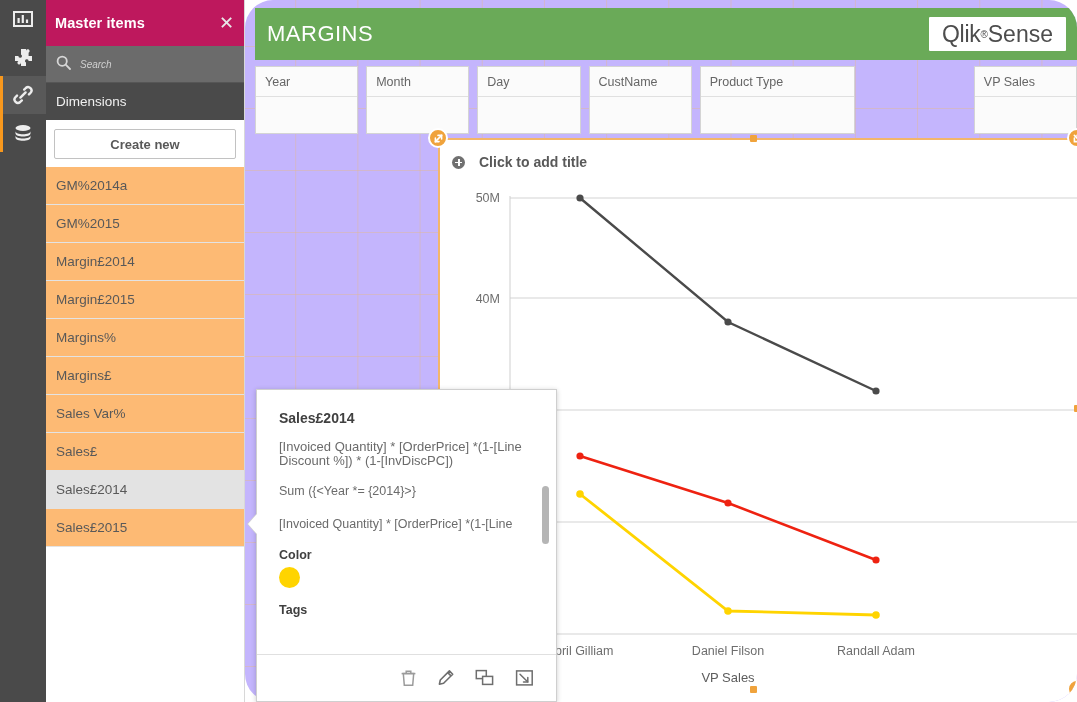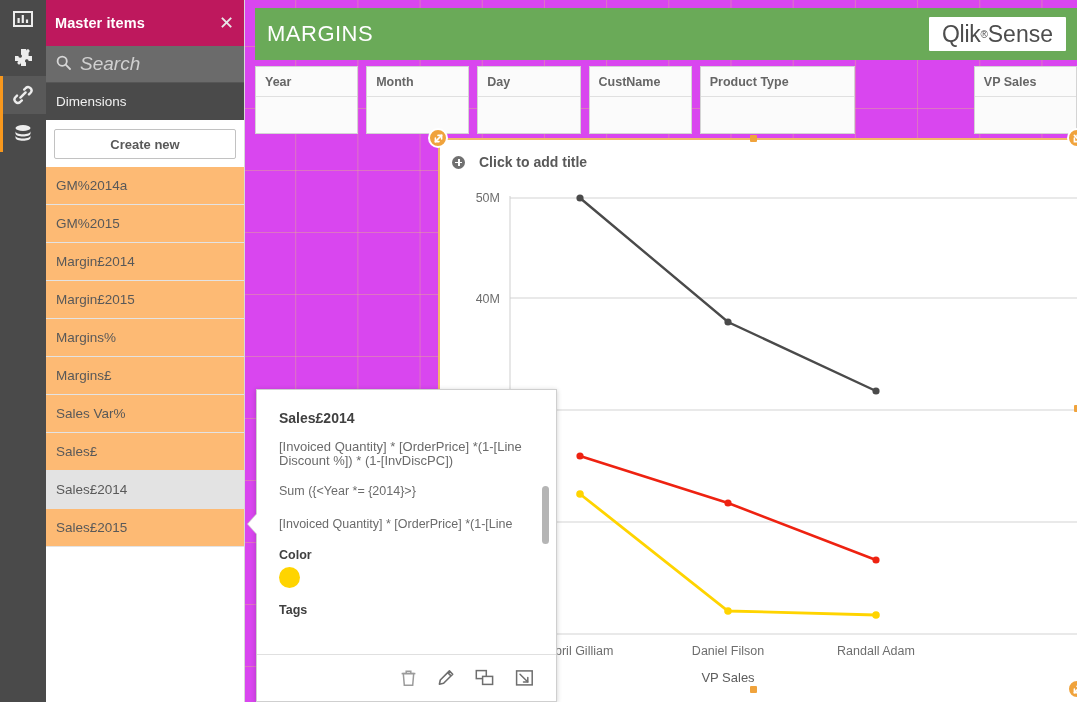--- a/index.html
+++ b/index.html
@@ -39,21 +39,21 @@
   #mp-header{
     height:46px; background:#be185d; color:#fff;
     display:flex; align-items:center; padding:0 10px 0 9px;
   }
   #mp-title{ font-size:14.5px; font-weight:bold; flex:1; letter-spacing:.1px;}
   #mp-close{ font-size:18px; line-height:1; color:#e8e8e8; cursor:pointer; font-weight:300;}
   #mp-search{
     height:36px; background:#6b6b6b; display:flex; align-items:center;
     padding:0 10px; gap:9px; cursor:text;
   }
-  #mp-search .ph{ color:#d0d0d0; font-style:italic; font-size:19px;}
+  #mp-search .ph{ color:#d0d0d0; font-style:italic; font-size:10px;}
   .mp-tab{
     height:38px; display:flex; align-items:center; padding:0 10px;
     color:#f0f0f0; background:#4a4a4a; font-size:13.5px; cursor:pointer;
     border-top:1px solid #565656; position:relative;
   }
   .mp-tab.active{ background:#595959; }
   .mp-tab.active::before{
     content:""; position:absolute; left:0; top:0; bottom:0; width:3px; background:#f8981d;
   }
   #create-new-wrap{ padding:9px 8px 8px 8px; background:#fff;}
@@ -66,21 +66,21 @@
   .mi-item{
     height:38px; display:flex; align-items:center; padding:0 10px;
     border-bottom:1px solid #e3e3e3; font-size:13.5px; color:#595959;
     cursor:pointer; background:#fdba74;
   }
   .mi-item.selected{ background:#e3e3e3; }
 
   
   #sheet{
     position:absolute; left:245px; top:0; right:0; bottom:0;
-    background:#d946ef; overflow:hidden;
+    background:#c4b5fd; overflow:hidden;border-radius:28px;
   }
   #sheet-grid{
     position:absolute; left:0; top:0; right:0; bottom:0;
     background-image:
       linear-gradient(to right, rgba(230,185,130,.40) 1px, transparent 1px),
       linear-gradient(to bottom, rgba(230,185,130,.40) 1px, transparent 1px);
     background-size:62.2px 62px;
     background-position:-12px -16px;
   }
   #topbar{
@@ -101,21 +101,21 @@
   #filterbar{
     position:absolute; left:10px; top:66px; height:68px; right:0;
     display:flex; gap:8px; z-index:5;
   }
   .filterbox{
     width:113px; background:#fbfbfb; border:1px solid #d4d4d4;
     display:flex; flex-direction:column; cursor:pointer;
   }
   .filterbox .fb-head{
     height:30px; display:flex; align-items:center; padding:0 9px;
-    font-weight:bold; font-size:12.5px; color:#666;
+    font-weight:normal; font-size:12.5px; color:#666;
     border-bottom:1px solid #e0e0e0; white-space:nowrap; overflow:hidden;
   }
   .filterbox .fb-body{ flex:1; }
   .fb-spacer{ width:113px; }
 
   
   #chart-obj{
     position:absolute; left:193px; top:138px; right:-8px; bottom:-9px;
     background:#ffffff; border:2px solid #f3b66a; z-index:8;
   }

